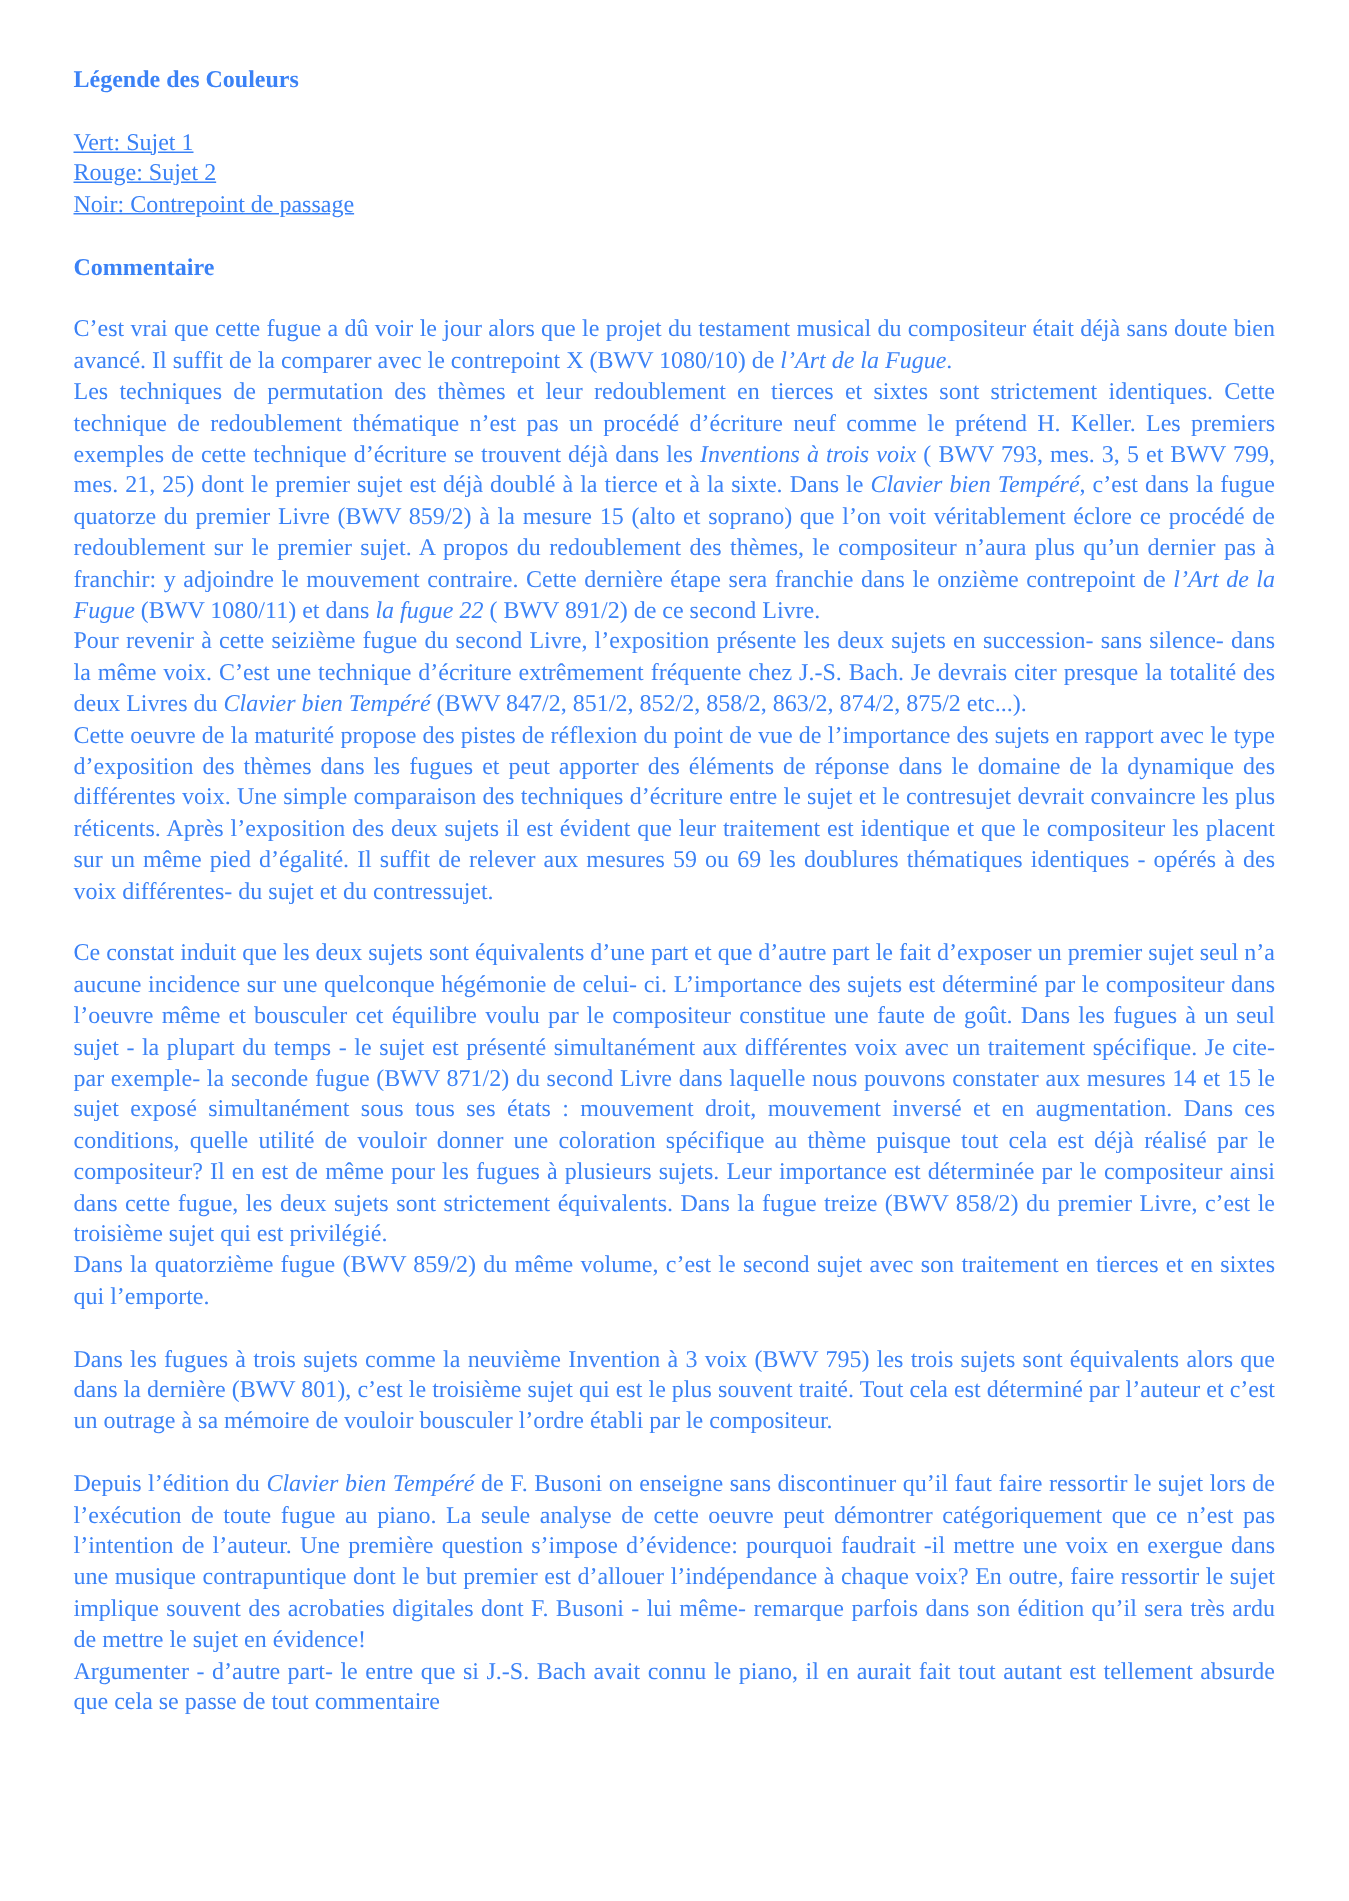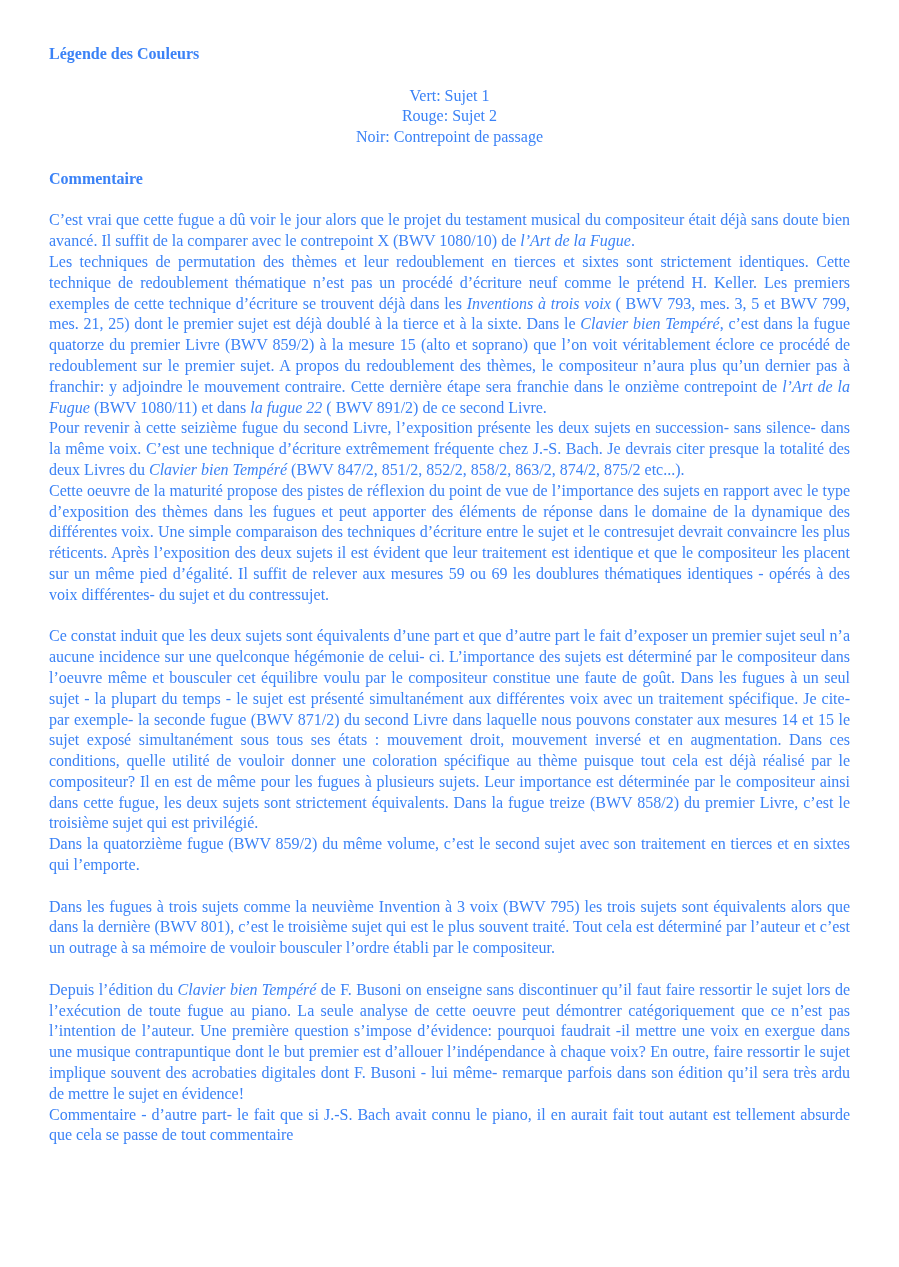--- a/index.html
+++ b/index.html
@@ -4,21 +4,21 @@
 <style>
   html, body { margin: 0; padding: 0; background: #ffffff; }
   body { width: 899px; height: 1267px; overflow: hidden; }
   .page {
     position: absolute; left: 49px; top: 44px; width: 801px;
     font-family: "Liberation Serif", "DejaVu Serif", serif;
     font-size: 16px; line-height: 20.8px; color: #3b82f6;
     text-align: justify; hyphens: manual;
   }
   .heading { font-weight: bold; margin: 0; }
-  .legend-line { margin: 0; text-align: center; }
+  .legend-line { margin: 0; text-align: left; text-decoration: underline; }
   .gap { height: 20.8px; }
   p { margin: 0; }
   .left { text-align: left; }
   b { font-weight: normal; }
   i { }
 </style>
 </head>
 <body>
 
 <div class="page">
@@ -38,14 +38,14 @@
   <div class="gap"></div>
 
   <p><span>Ce constat induit que les deux sujets sont équivalents d’une part et que d’autre part le fait d’exposer un premier sujet seul n’a aucune incidence sur une quelconque hégémonie de celui- ci.  </span><b>L’importance des sujets est déterminé par le compositeur dans l’oeuvre même et bousculer cet équilibre voulu par le compositeur constitue une faute de goût.</b><span> Dans les fugues à un seul sujet - la plupart du temps - le sujet est présenté simultanément aux différentes voix avec un traitement spécifique. Je cite- par exemple- la seconde fugue (BWV 871/2)  du second Livre dans laquelle nous pouvons constater aux mesures 14 et 15 le sujet exposé simultanément sous tous ses états : mouvement droit, mouvement inversé et en augmentation. Dans ces conditions, quelle utilité de vouloir donner une coloration spéci­fique au thème puisque tout cela est déjà réalisé par le compositeur? Il en est de même pour les fugues à plusieurs sujets. Leur importance est déterminée par le compositeur ainsi dans cette fugue, les deux sujets sont strictement équivalents. Dans la fugue treize (BWV 858/2) du premier Livre, c’est le troisième sujet qui est privilégié.</span></p>
   <p>Dans la  quatorzième fugue (BWV 859/2) du même volume, c’est le second sujet avec son traitement en tierces et en sixtes qui l’emporte.</p>
   <div class="gap"></div>
 
   <p>Dans les fugues à trois sujets comme la neuvième Invention à 3 voix (BWV 795) les trois sujets sont équivalents alors que dans la dernière (BWV 801), c’est le troisième sujet qui est le plus souvent traité. Tout cela est déterminé par l’auteur et c’est un outrage à sa mémoire de vouloir bousculer l’ordre établi par le compositeur.</p>
   <div class="gap"></div>
 
   <p><span>Depuis l’édition du </span><i>Clavier bien Tempéré</i><span> de F. Busoni on enseigne sans discontinuer qu’il faut faire ressortir le sujet lors de l’exécution de toute fugue au piano. La seule analyse de cette oeuvre peut démontrer catégoriquement que ce n’est pas l’intention de l’auteur. Une première question s’impose d’évidence: pourquoi faudrait -il  mettre une voix en exergue dans une musique contrapuntique dont le but premier est d’allouer l’indépendance à chaque voix?  En outre, faire ressortir le sujet implique souvent des acrobaties digitales dont F. Busoni - lui même- remarque parfois dans son édition qu’il sera très ardu de mettre le sujet en évidence!</span></p>
-  <p>Commentaire - d’autre part- le fait que si  J.-S. Bach avait connu le piano, il en aurait fait tout autant est tellement absurde que cela se passe de tout commentaire</p>
+  <p>Argumenter - d’autre part- le entre que si  J.-S. Bach avait connu le piano, il en aurait fait tout autant est tellement absurde que cela se passe de tout commentaire</p>
 </div>
 
 </body></html>

